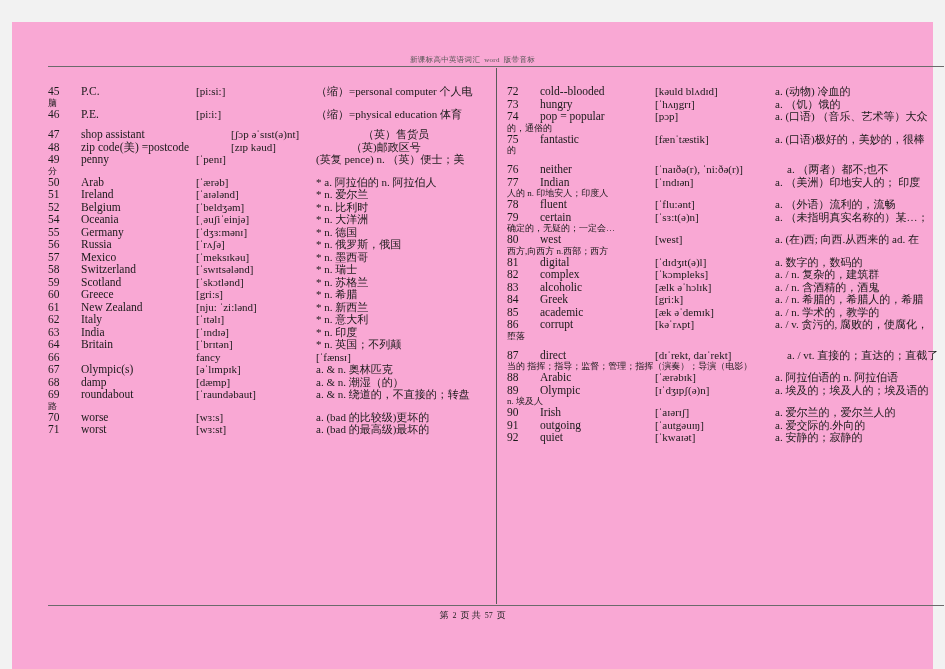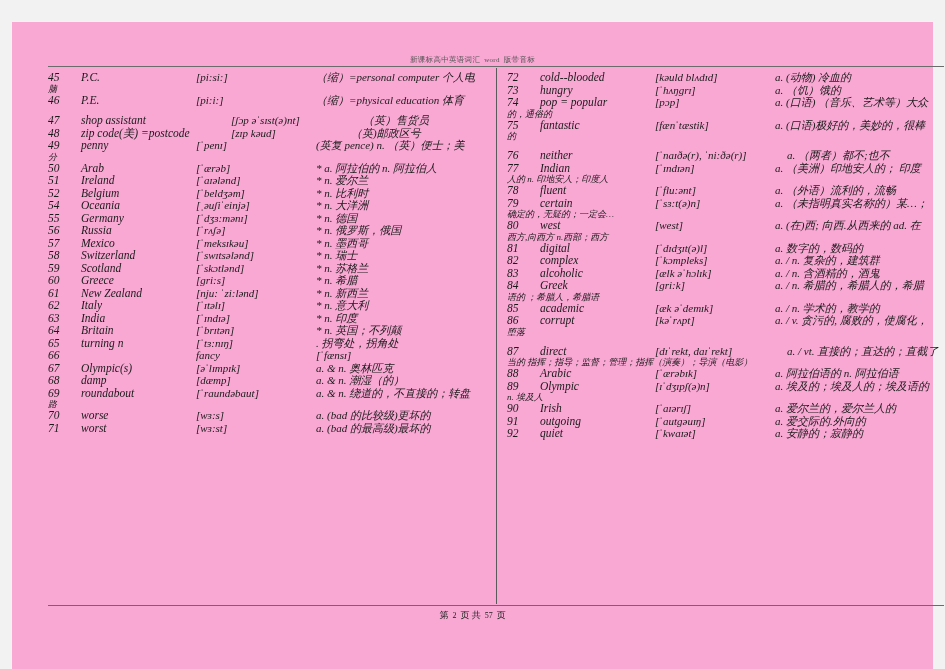--- a/index.html
+++ b/index.html
@@ -44,22 +44,21 @@
   #grid{
     position:absolute;
     left:36px; top:46px;
     width:896px; height:536px;
     display:flex;
   }
   .col{
     width:448px;
     position:relative;
     box-sizing:border-box;
-    padding-top:4px;
-    font-style:italic;
+    padding-top:18px;
   }
   .col.right{
     border-left:1px solid #5a5a5a;
     padding-left:10px;
   }
   .entry{
     position:relative;
     line-height:1.0;
     margin-bottom:1px;
   }
@@ -264,28 +263,20 @@
         <div class="entry">
           <div class="erow">
             <span class="num">64</span>
             <span class="word">Britain</span>
             <span class="phon">[ˈbrɪtən]</span>
             <span class="def">* n. 英国；不列颠</span>
           </div>
         </div>
         <div class="entry">
           <div class="erow">
-            <span class="num">65</span>
-            <span class="word">turning n</span>
-            <span class="phon">[ˈtɜ:nɪŋ]</span>
-            <span class="def">. 拐弯处，拐角处</span>
-          </div>
-        </div>
-        <div class="entry">
-          <div class="erow">
             <span class="num">66</span>
             <span class="word"></span>
             <span class="phon">fancy</span>
             <span class="def">[ˈfænsɪ]</span>
           </div>
         </div>
         <div class="entry">
           <div class="erow">
             <span class="num">67</span>
             <span class="word">Olympic(s)</span>
@@ -429,21 +420,20 @@
             <span class="def">a. / n. 含酒精的，酒鬼</span>
           </div>
         </div>
         <div class="entry">
           <div class="erow">
             <span class="num">84</span>
             <span class="word">Greek</span>
             <span class="phon">[gri:k]</span>
             <span class="def">a. / n. 希腊的，希腊人的，希腊</span>
           </div>
-          <div class="wrapline">语的 ；希腊人，希腊语</div>
         </div>
         <div class="entry">
           <div class="erow">
             <span class="num">85</span>
             <span class="word">academic</span>
             <span class="phon">[æk əˈdemɪk]</span>
             <span class="def">a. / n. 学术的，教学的</span>
           </div>
         </div>
         <div class="entry">

